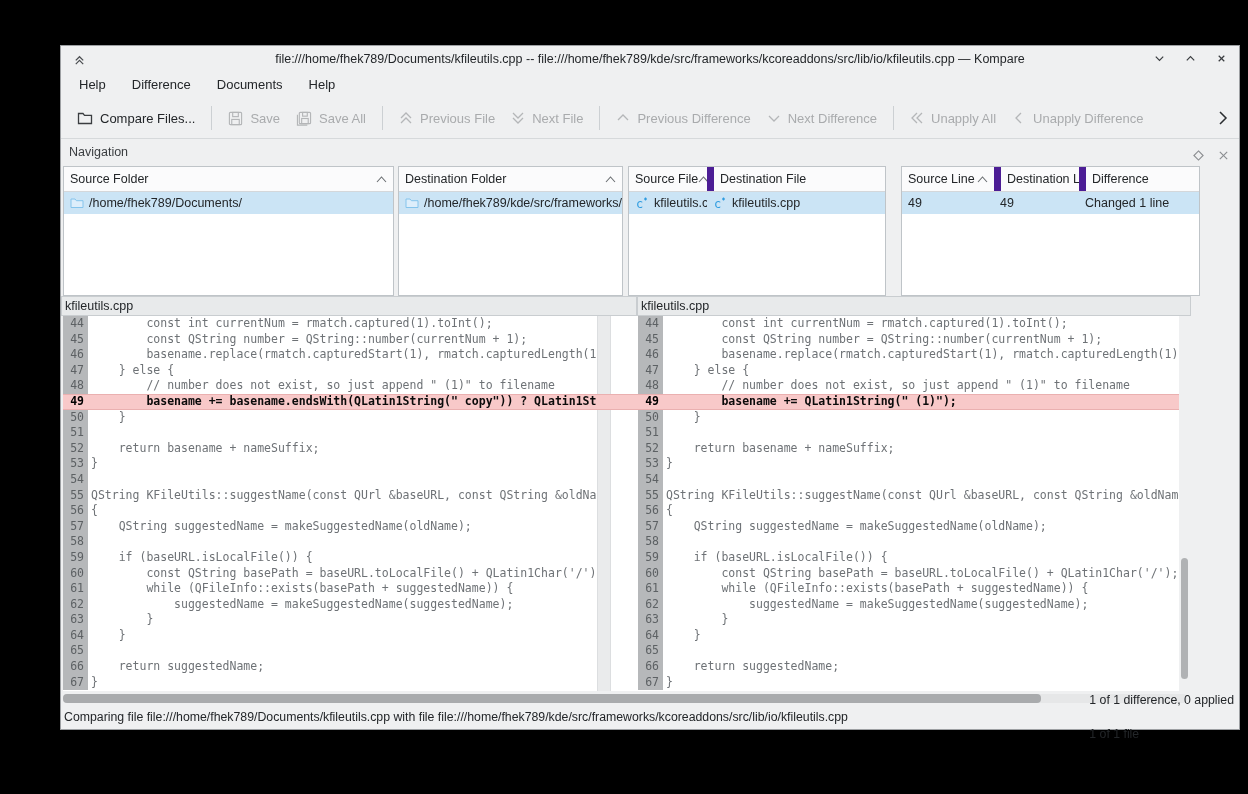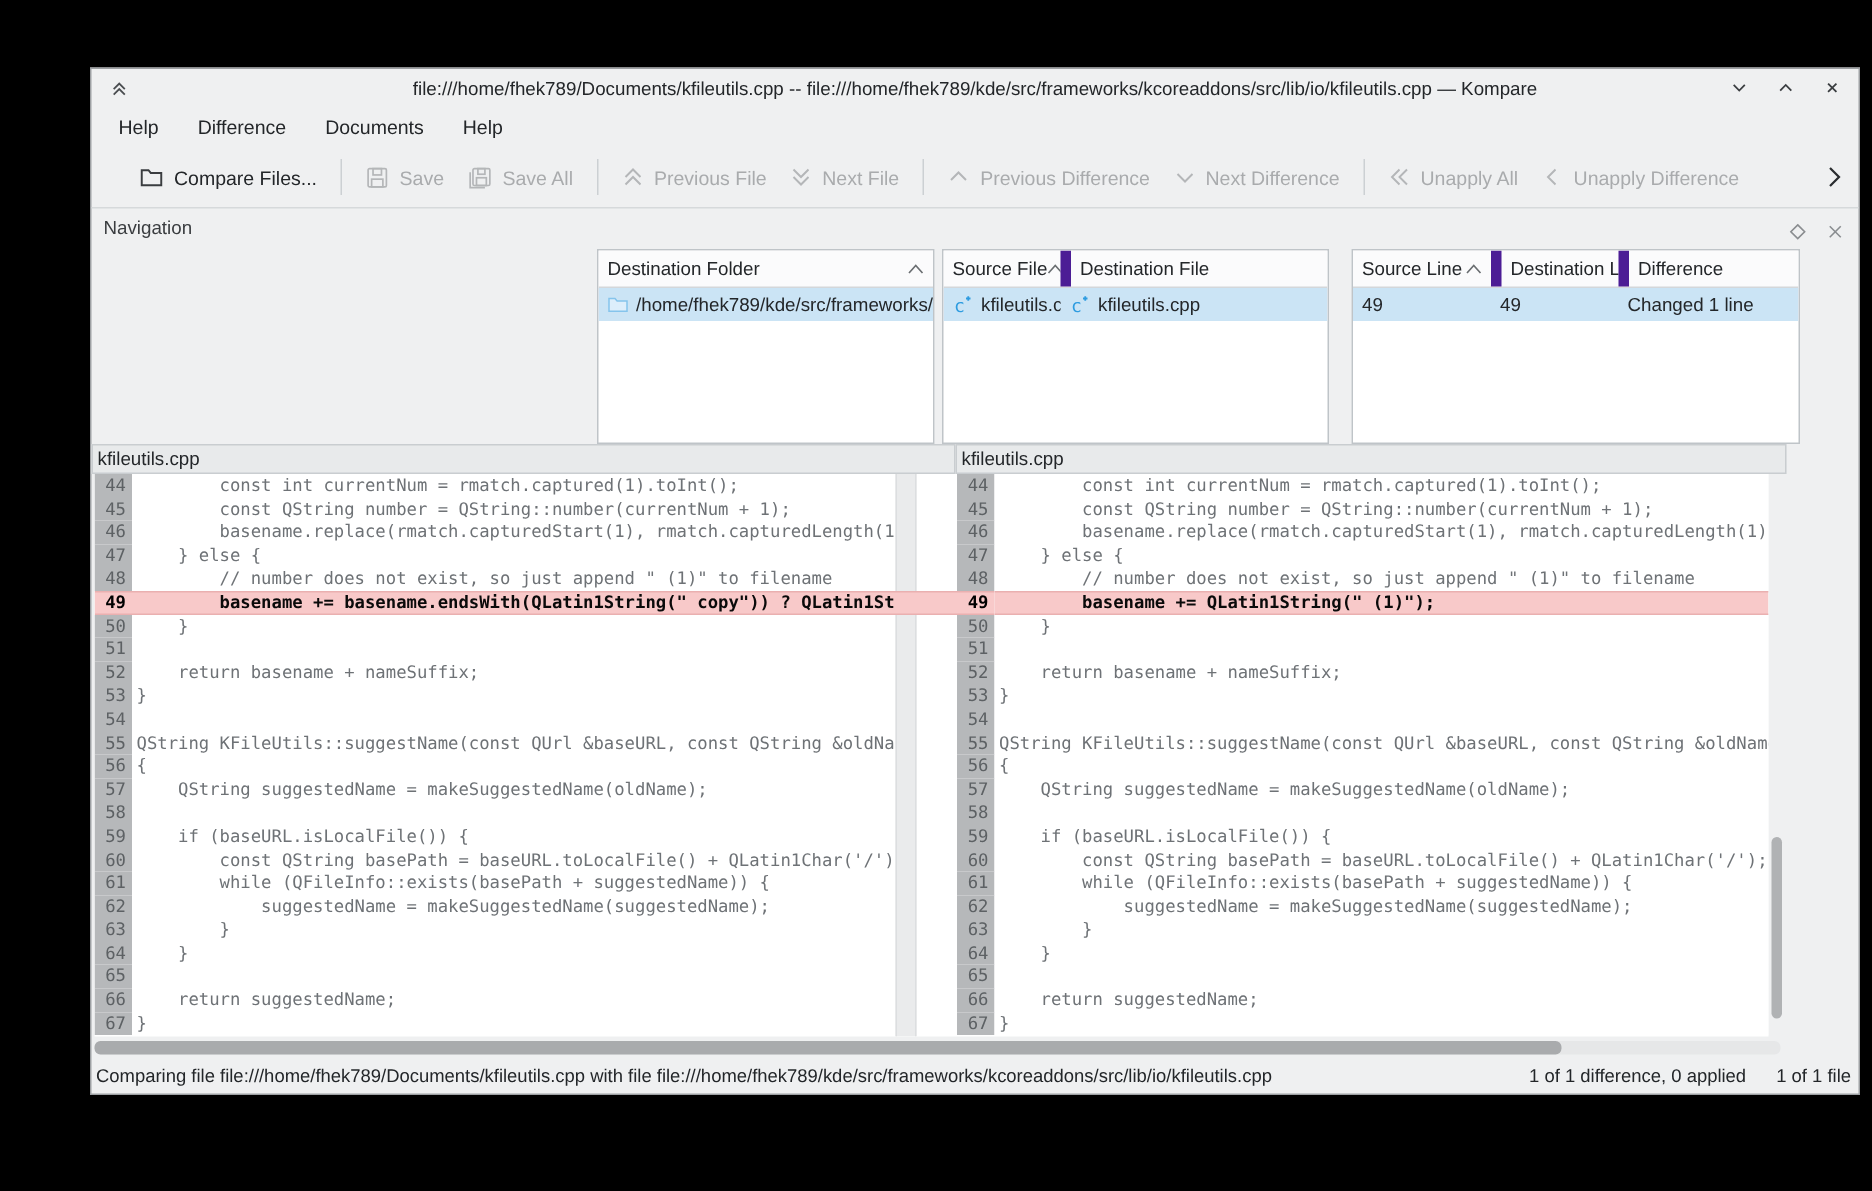--- a/index.html
+++ b/index.html
@@ -13,21 +13,21 @@
   .titlebar .title{font-size:12.5px;color:#232629;}
   .tb-left{position:absolute;left:12px;top:4px;}
   .tb-right{position:absolute;right:10px;top:4px;display:flex;gap:15px;align-items:center;}
   .winbtn{width:16px;height:16px;display:flex;align-items:center;justify-content:center;}
 
   
   .menubar{position:absolute;left:0;top:25px;width:100%;height:27px;display:flex;align-items:center;padding-left:8px;box-sizing:border-box;gap:6px;}
   .menu-item{font-size:13px;padding:3px 10px;}
 
   
-  .toolbar{position:absolute;left:0;top:52px;width:100%;height:41px;display:flex;align-items:center;padding-left:24px;box-sizing:border-box;border-bottom:1px solid #d6d9db;}
+  .toolbar{position:absolute;left:0;top:52px;width:100%;height:41px;display:flex;align-items:center;padding-left:8px;box-sizing:border-box;border-bottom:1px solid #d6d9db;}
   .tbtn{display:flex;align-items:center;gap:7px;font-size:13px;padding:6px 8px;white-space:nowrap;}
   .tbtn.enabled{color:#232629;}
   .tbtn.disabled{color:#a9abad;}
   .tsep{width:1px;height:24px;background:#ccd0d3;margin:0 8px;}
   .toolbar-overflow{position:absolute;right:8px;top:10px;}
   .ico{display:inline-block;vertical-align:middle;flex:none;}
 
   
   .dock-header{position:absolute;left:0;top:95px;width:100%;height:24px;}
   .dock-title{position:absolute;left:8px;top:4px;font-size:12.5px;color:#3a3d40;}
@@ -66,21 +66,21 @@
 
   .vscroll{position:absolute;left:1119px;top:270px;width:9px;height:375px;background:#eff0f1;}
   .vscroll .thumb{position:absolute;left:1px;top:242px;width:7px;height:121px;background:#b0b2b4;border-radius:4px;}
 
   .hscroll{position:absolute;left:2px;top:648px;width:1124px;height:9px;background:#e6e7e8;border-radius:4px;}
   .hscroll .thumb{position:absolute;left:0;top:0;width:978px;height:9px;background:#a9abad;border-radius:4px;}
 
   
   .statusbar{position:absolute;left:0;top:658px;width:100%;height:26px;display:flex;align-items:center;font-size:12.3px;box-sizing:border-box;padding:0 4px;}
   .status-msg{position:absolute;left:3px;white-space:nowrap;}
-  .status-right{position:absolute;right:5px;display:flex;gap:20px;white-space:nowrap;}
+  .status-right{position:absolute;right:5px;display:flex;gap:20px;white-space:nowrap;flex-direction:column;}
 </style>
 </head>
 <body>
 
 <div class="screen">
   <div class="window">
 
     <div class="titlebar">
       <span class="tb-left">
         <svg class="ico" width="13" height="13" viewBox="0 0 14 14">
@@ -200,20 +200,38 @@
         </span>
         <span>
           <svg class="ico" width="11" height="11" viewBox="0 0 12 12">
               <line x1="2" y1="2" x2="10" y2="10" stroke="#8a8d90" stroke-width="1.2"></line>
               <line x1="10" y1="2" x2="2" y2="10" stroke="#8a8d90" stroke-width="1.2"></line>
             </svg>
         </span>
       </span>
     </div>
 
+    <div class="navbox" id="navbox-source-folder">
+      <div class="nav-head">
+        <div class="nav-hcell" style="width:100%;">
+          <span>Source Folder</span>
+          <svg class="ico" width="11" height="7" viewBox="0 0 11 7">
+              <polyline points="1,6 5.5,1 10,6" fill="none" stroke="#6a6e71" stroke-width="1.1"></polyline>
+            </svg>
+        </div>
+      </div>
+      <div class="nav-row">
+        <div class="nav-cell" style="width:100%;">
+          <svg class="ico" width="14" height="12" viewBox="0 0 14 12">
+              <path d="M1,10.5 v-8.5 h4 l1.4,1.7 H13 v6.8 z" fill="#ddeefb" stroke="#85c4ec" stroke-width="1"></path>
+            </svg>
+          <span>/home/fhek789/Documents/</span>
+        </div>
+      </div>
+    </div>
 
     <div class="navbox" id="navbox-dest-folder">
       <div class="nav-head">
         <div class="nav-hcell" style="width:100%;">
           <span>Destination Folder</span>
           <svg class="ico" width="11" height="7" viewBox="0 0 11 7">
               <polyline points="1,6 5.5,1 10,6" fill="none" stroke="#6a6e71" stroke-width="1.1"></polyline>
             </svg>
         </div>
       </div>

